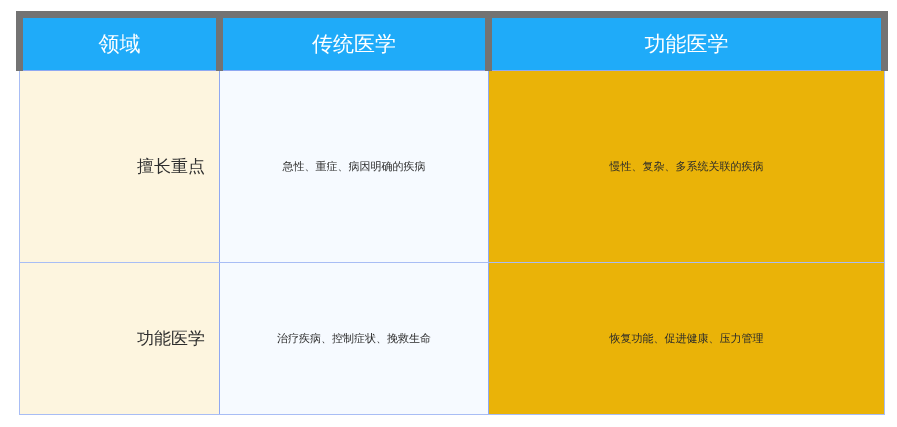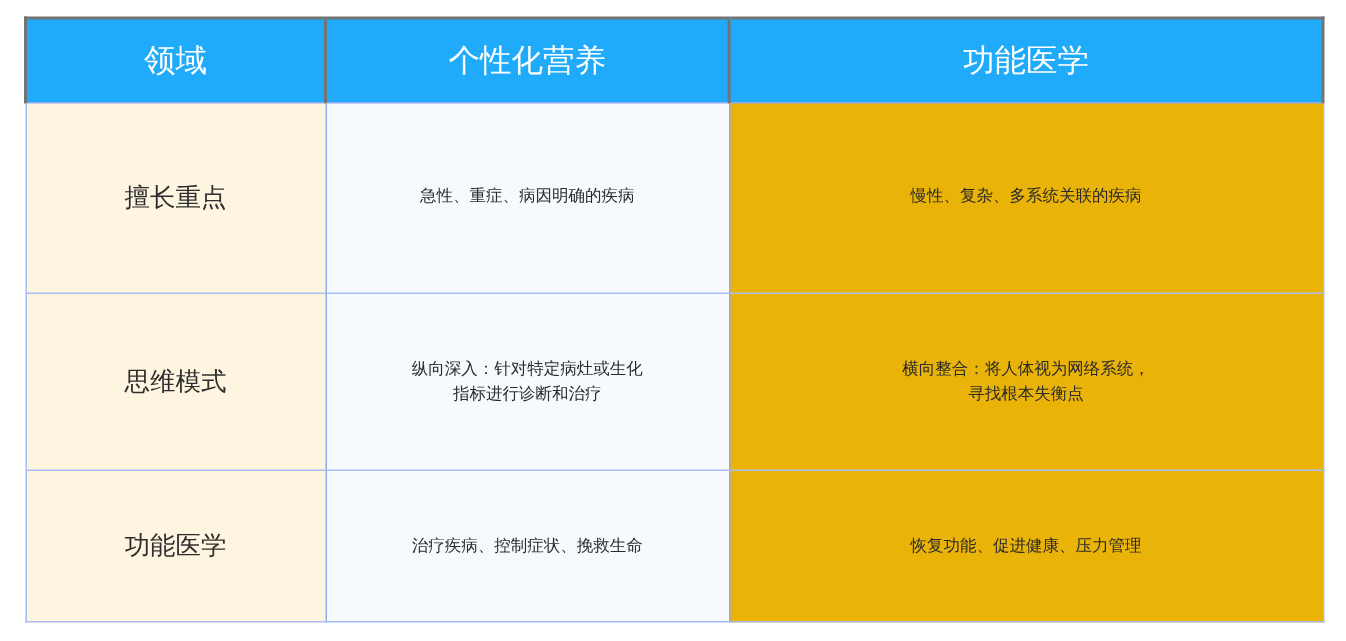--- a/index.html
+++ b/index.html
@@ -40,21 +40,21 @@
     background: #1FABF9;
     color: #ffffff;
     font-size: 21px;
     font-weight: normal;
     line-height: 1.3;
     text-align: center;
     vertical-align: middle;
     height: 56px;
     padding: 0 6px;
     box-sizing: border-box;
-    border: 2px solid #737373;
+    border: 7px solid #737373;
     border-bottom: 1px solid #8FA8F2;
   }
   thead th.th-domain { border-right: 1px solid #6E8BF0; }
   thead th.th-trad   { border-right: 1px solid #6E8BF0; }
 
   
   tbody td {
     border: 1px solid #A8BDF5;
     padding: 8px 14px;
     box-sizing: border-box;
@@ -63,20 +63,21 @@
     font-size: 11px;
     line-height: 1.55;
     color: #2B2B2B;
   }
 
   tbody td.cell-domain {
     background: #FDF5DF;
     color: #2E2E2E;
     font-size: 17px;
     border-right: 1px solid #8FA8F2;
+    text-align: right;
   }
 
   tbody td.cell-trad {
     background: #F6FAFF;
     border-right: 1px solid #8FA8F2;
   }
 
   tbody td.cell-func {
     background: #eab308;
   }
@@ -94,47 +95,36 @@
 <div class="table-wrap">
   <table class="comparison">
     <colgroup>
       <col class="col-domain">
       <col class="col-trad">
       <col class="col-func">
     </colgroup>
     <thead>
       <tr>
         <th class="th-domain">领域</th>
-        <th class="th-trad">个性化营养</th>
+        <th class="th-trad">传统医学</th>
         <th class="th-func">功能医学</th>
       </tr>
     </thead>
     <tbody>
 
       <tr class="row-1">
         <td class="cell-domain">擅长重点</td>
         <td class="cell-trad">
           <span class="cell-line">急性、重症、病因明确的疾病</span>
         </td>
         <td class="cell-func">
           <span class="cell-line">慢性、复杂、多系统关联的疾病</span>
         </td>
       </tr>
 
-      <tr class="row-2">
-        <td class="cell-domain">思维模式</td>
-        <td class="cell-trad">
-          <span class="cell-line">纵向深入：针对特定病灶或生化</span>
-          <span class="cell-line">指标进行诊断和治疗</span>
-        </td>
-        <td class="cell-func">
-          <span class="cell-line">横向整合：将人体视为网络系统，</span>
-          <span class="cell-line">寻找根本失衡点</span>
-        </td>
-      </tr>
 
 
       <tr class="row-4">
         <td class="cell-domain">功能医学</td>
         <td class="cell-trad">
           <span class="cell-line">治疗疾病、控制症状、挽救生命</span>
         </td>
         <td class="cell-func">
           <span class="cell-line">恢复功能、促进健康、压力管理</span>
         </td>

